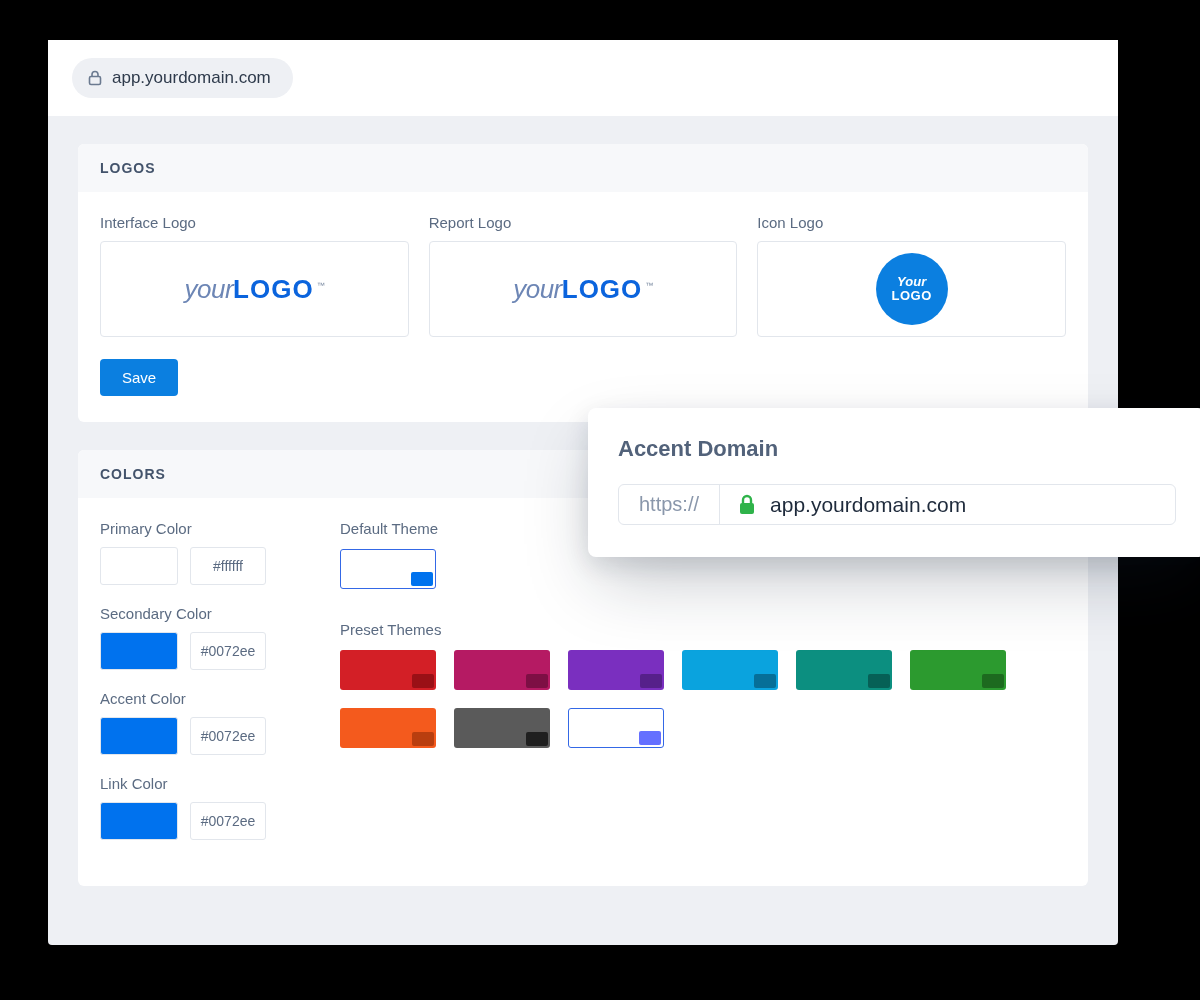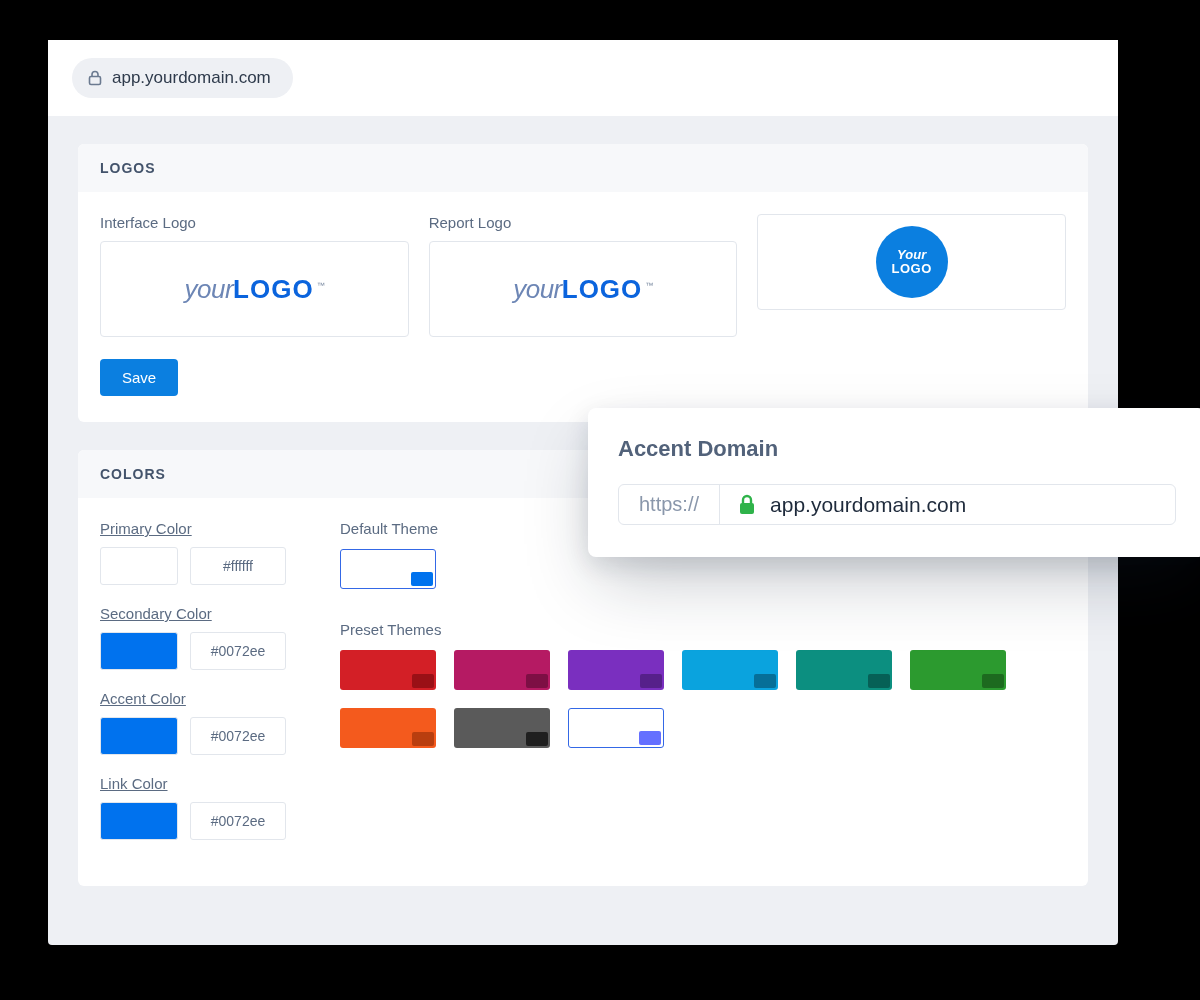--- a/index.html
+++ b/index.html
@@ -127,38 +127,37 @@
     display: flex;
     gap: 40px;
   }
   .colors-left { width: 200px; }
   .colors-right { flex: 1; }
   .color-field { margin-bottom: 20px; }
   .color-label {
     color: #5b6b82;
     font-size: 15px;
     margin-bottom: 10px;
-    text-decoration: underline;
   }
   .color-pair {
     display: flex;
     gap: 12px;
     align-items: stretch;
   }
   .swatch {
     width: 78px;
     height: 38px;
     border-radius: 3px;
     border: 1px solid #e2e6ec;
   }
   .hex-input {
     border: 1px solid #e2e6ec;
     border-radius: 3px;
     height: 38px;
-    width: 96px;
+    width: 76px;
     text-align: center;
     font-size: 14px;
     color: #5b6b82;
     background: #fff;
   }
   .section-label {
     color: #5b6b82;
     font-size: 15px;
     margin-bottom: 12px;
   }
@@ -267,20 +266,21 @@
           </div>
           <div class="logo-col">
             <div class="logo-label">Report Logo</div>
             <div class="logo-box">
               <span class="your-logo-text">
                 <span>your</span><span class="bold">LOGO</span><span class="tm">™</span>
               </span>
             </div>
           </div>
           <div class="logo-col">
+            <div class="logo-label">Icon Logo</div>
             <div class="logo-box">
               <div class="icon-logo-circle">
                 <span class="l1">Your</span>
                 <span class="l2">LOGO</span>
               </div>
             </div>
           </div>
         </div>
         <button class="save-btn">Save</button>
       </div>

